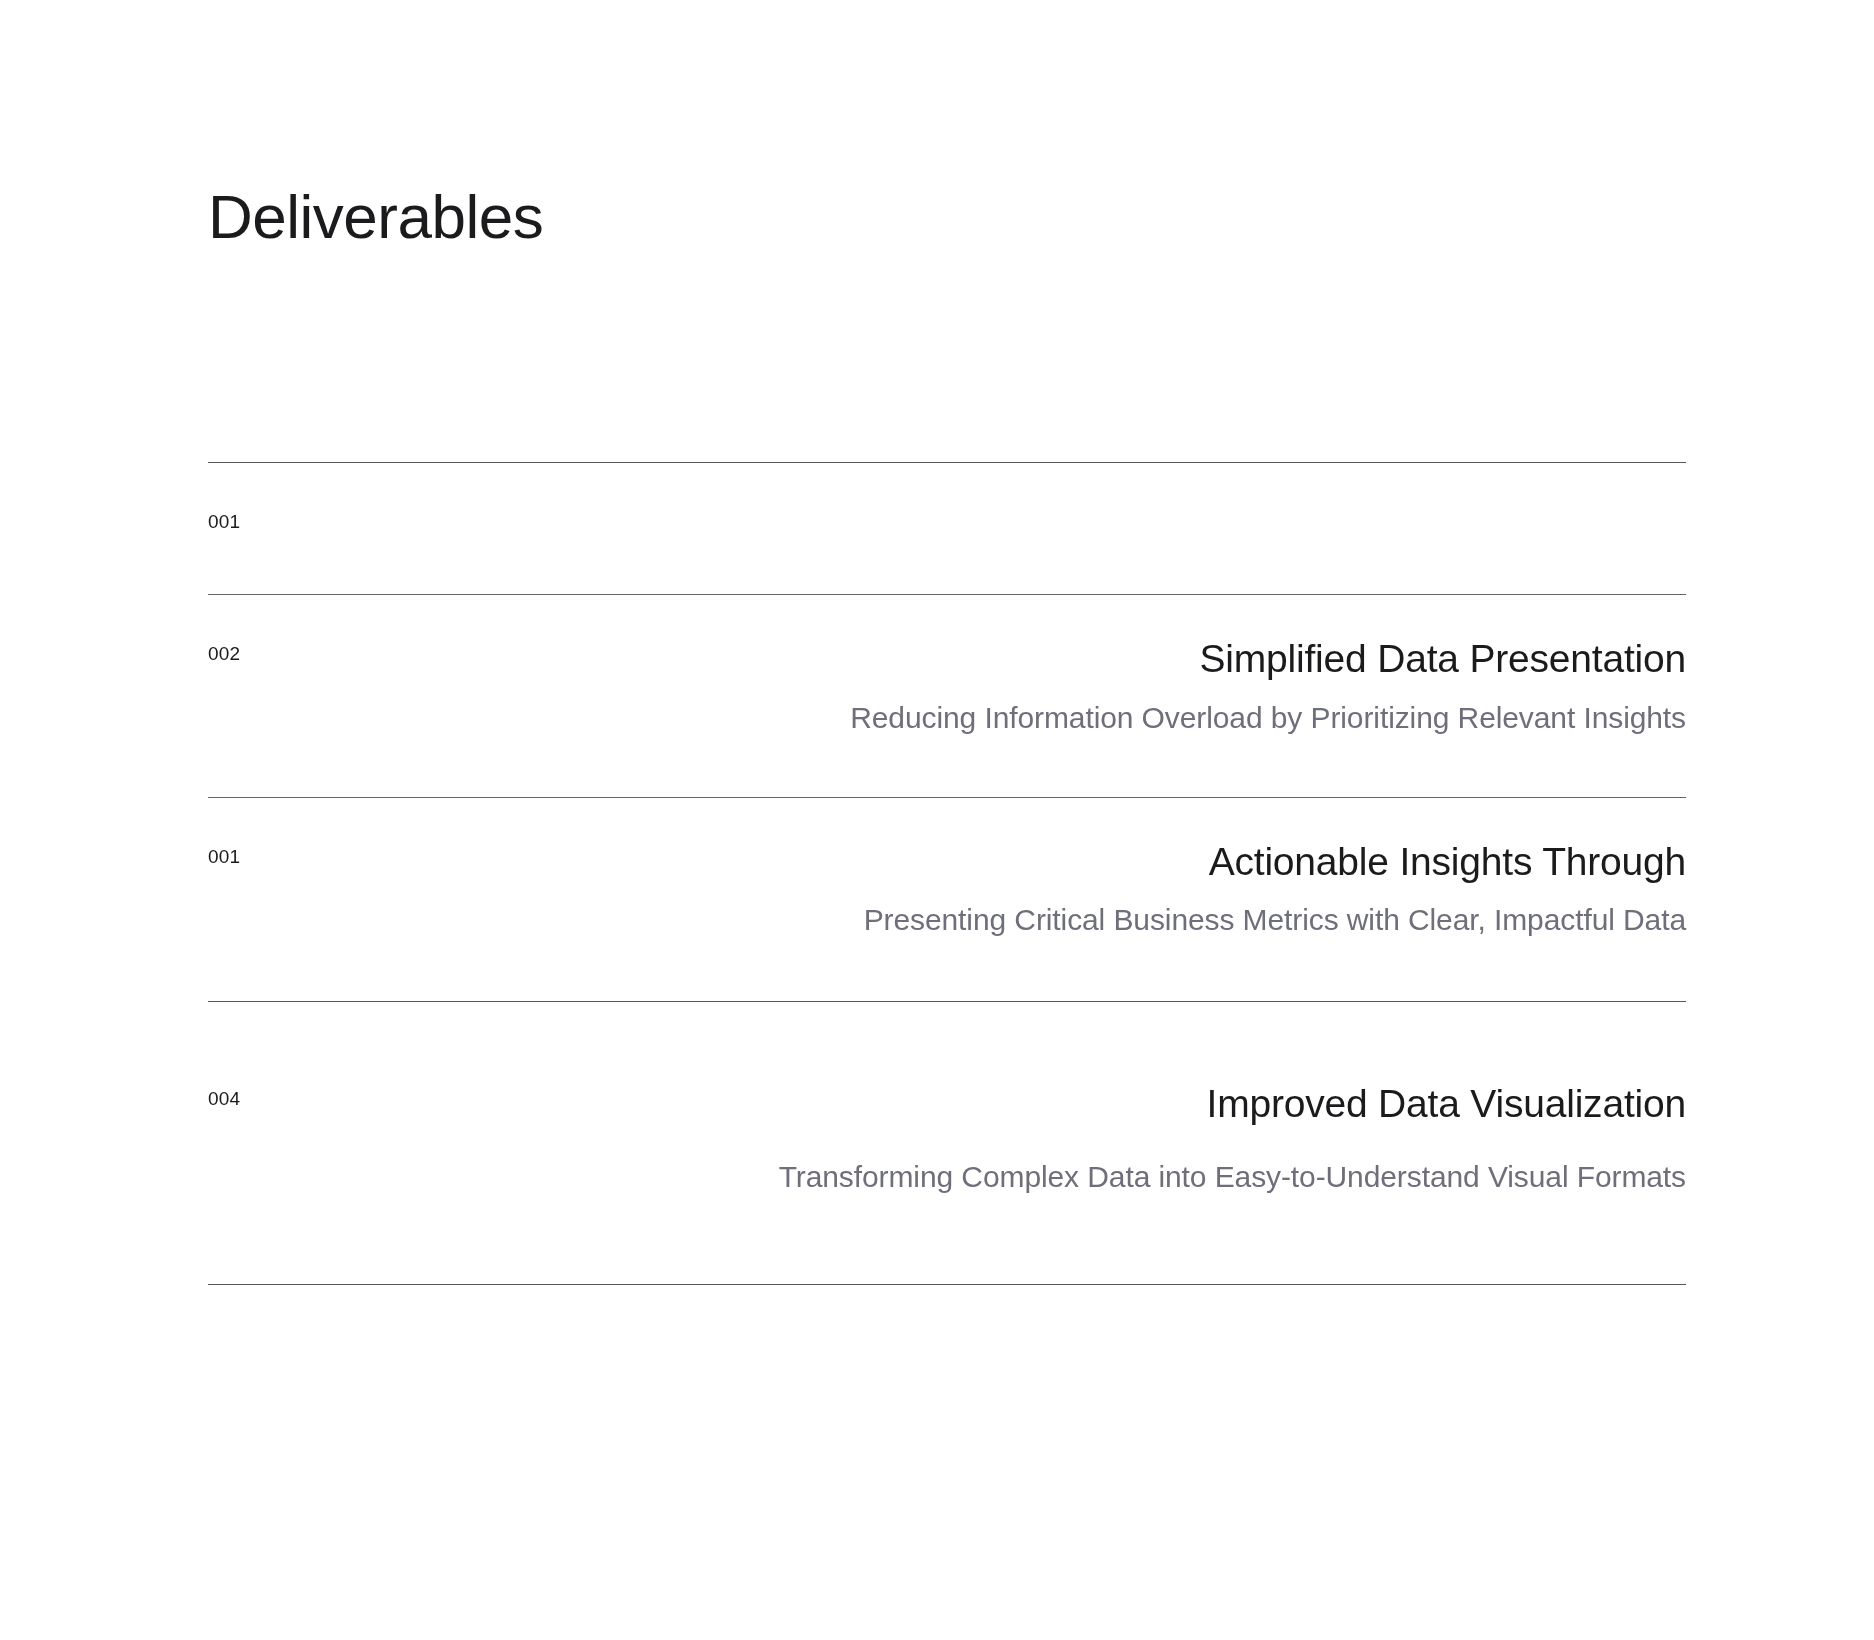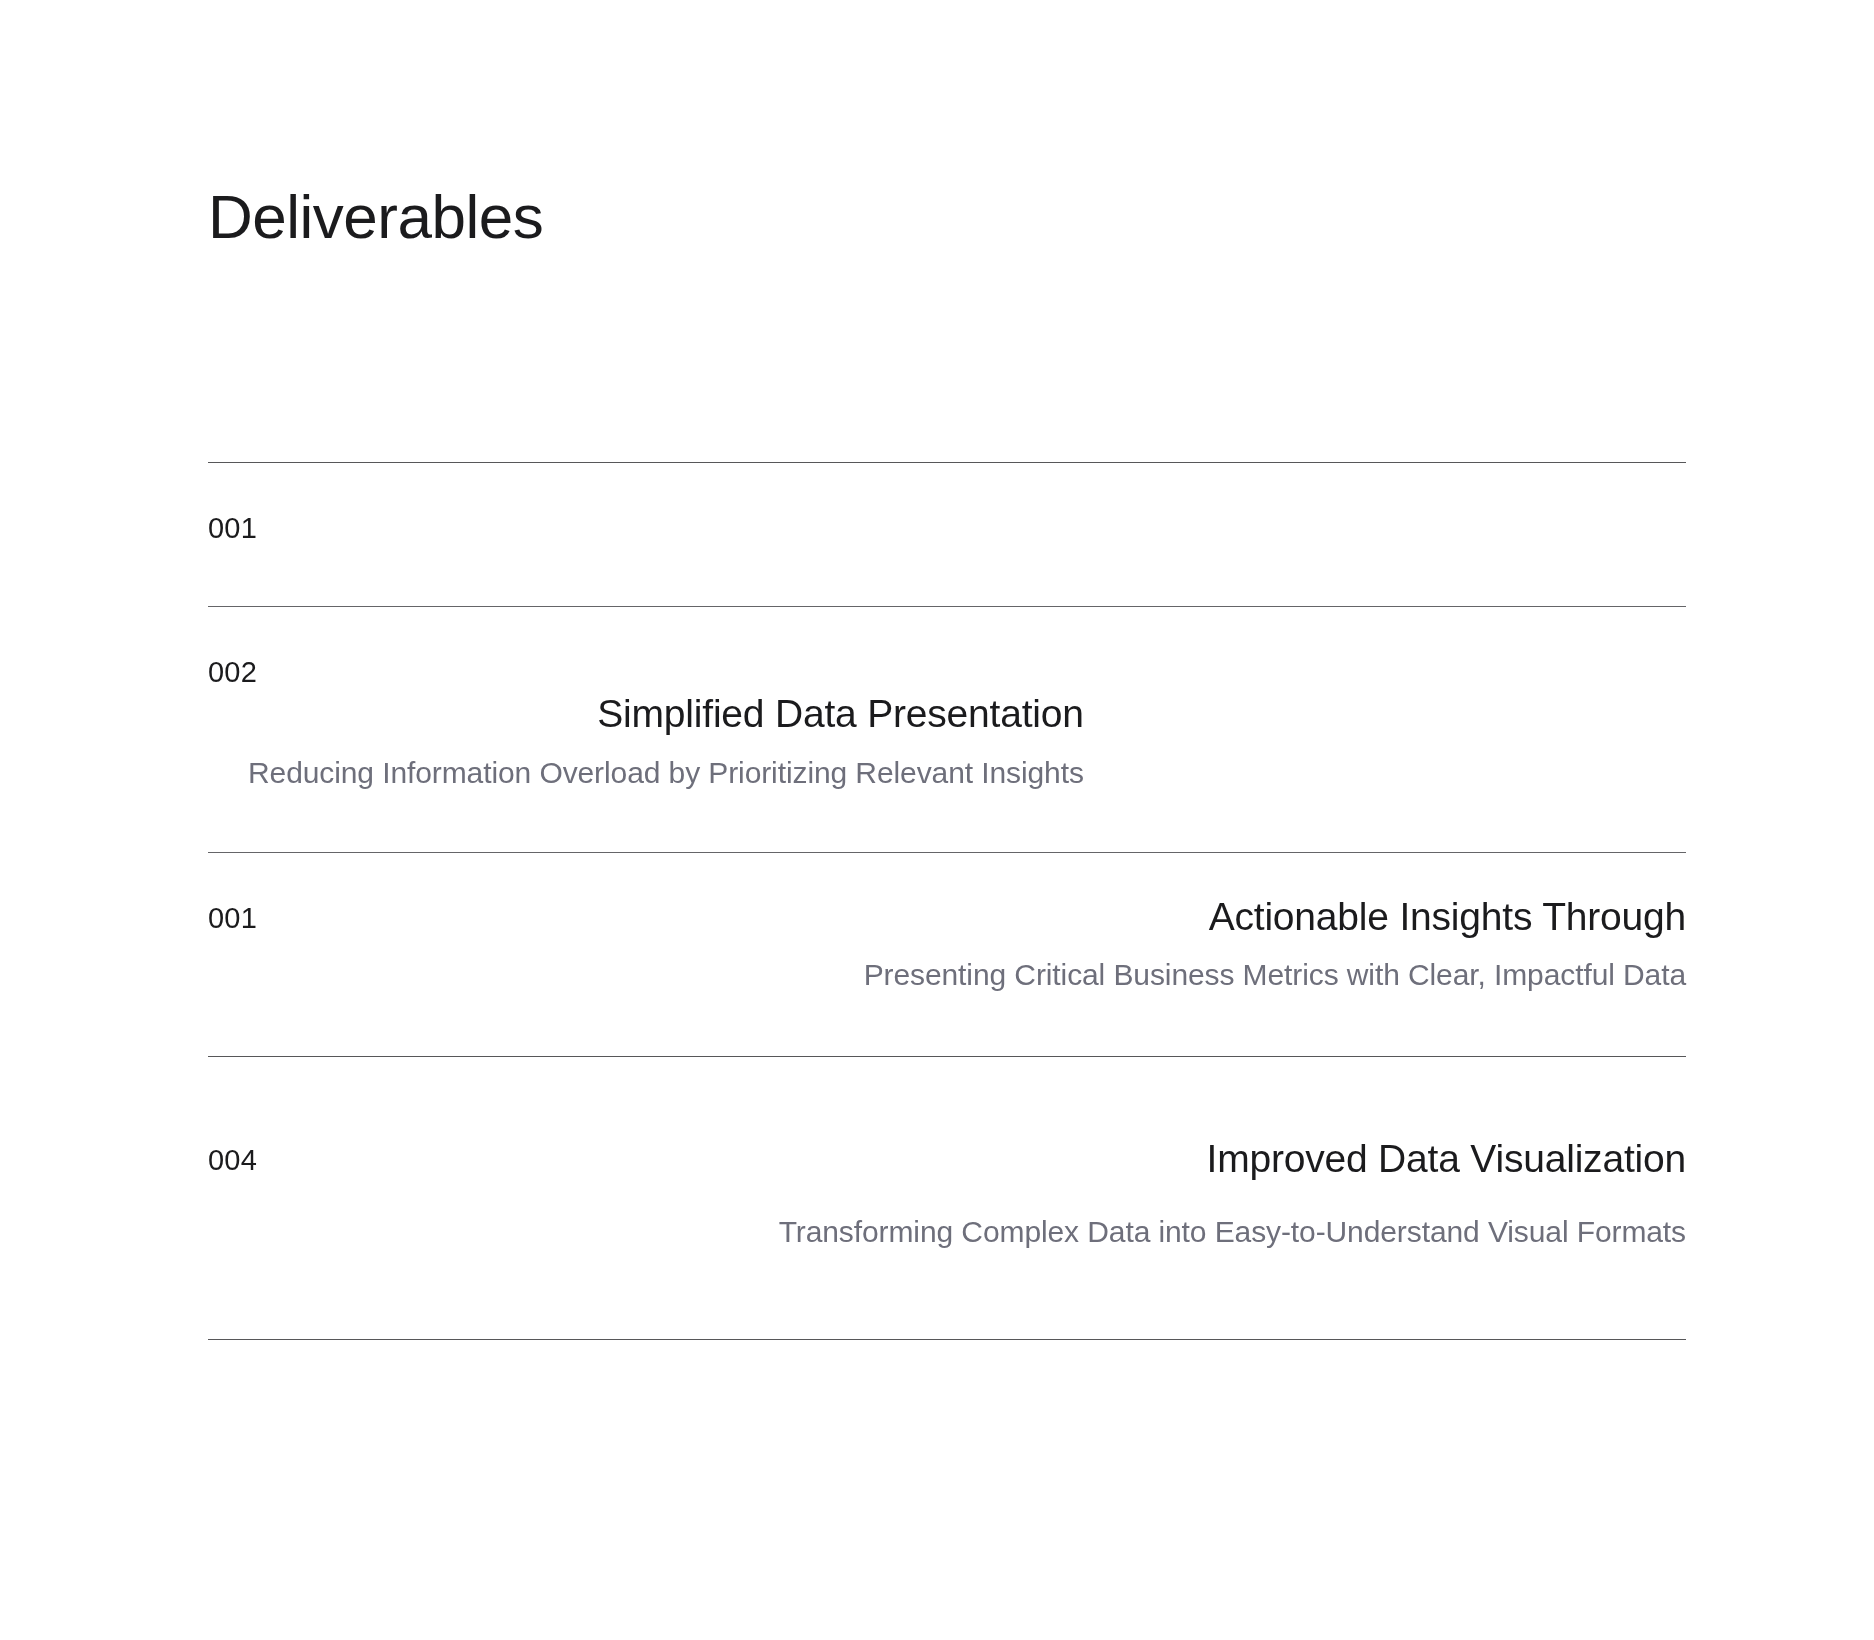--- a/index.html
+++ b/index.html
@@ -50,26 +50,26 @@
     background: #4a4a4d;
   }
   .row {
     position: relative;
     display: flex;
     align-items: flex-start;
     justify-content: space-between;
     box-sizing: border-box;
   }
   .row-1 { padding-top: 40px; padding-bottom: 60px; }
-  .row-2 { padding-top: 40px; padding-bottom: 60px; flex-direction: column; }
+  .row-2 { padding-top: 40px; padding-bottom: 60px; }
   .row-3 { padding-top: 40px; padding-bottom: 62px; }
   .row-4 { padding-top: 78px; padding-bottom: 88px; }
 
   .row-num {
-    font-size: 29px;
+    font-size: 19px;
     font-weight: 400;
     color: #1b1b1d;
     line-height: 1.2;
     padding-top: 8px;
     letter-spacing: 0.2px;
     white-space: nowrap;
   }
   .row-text {
     text-align: right;
     flex: 1;

